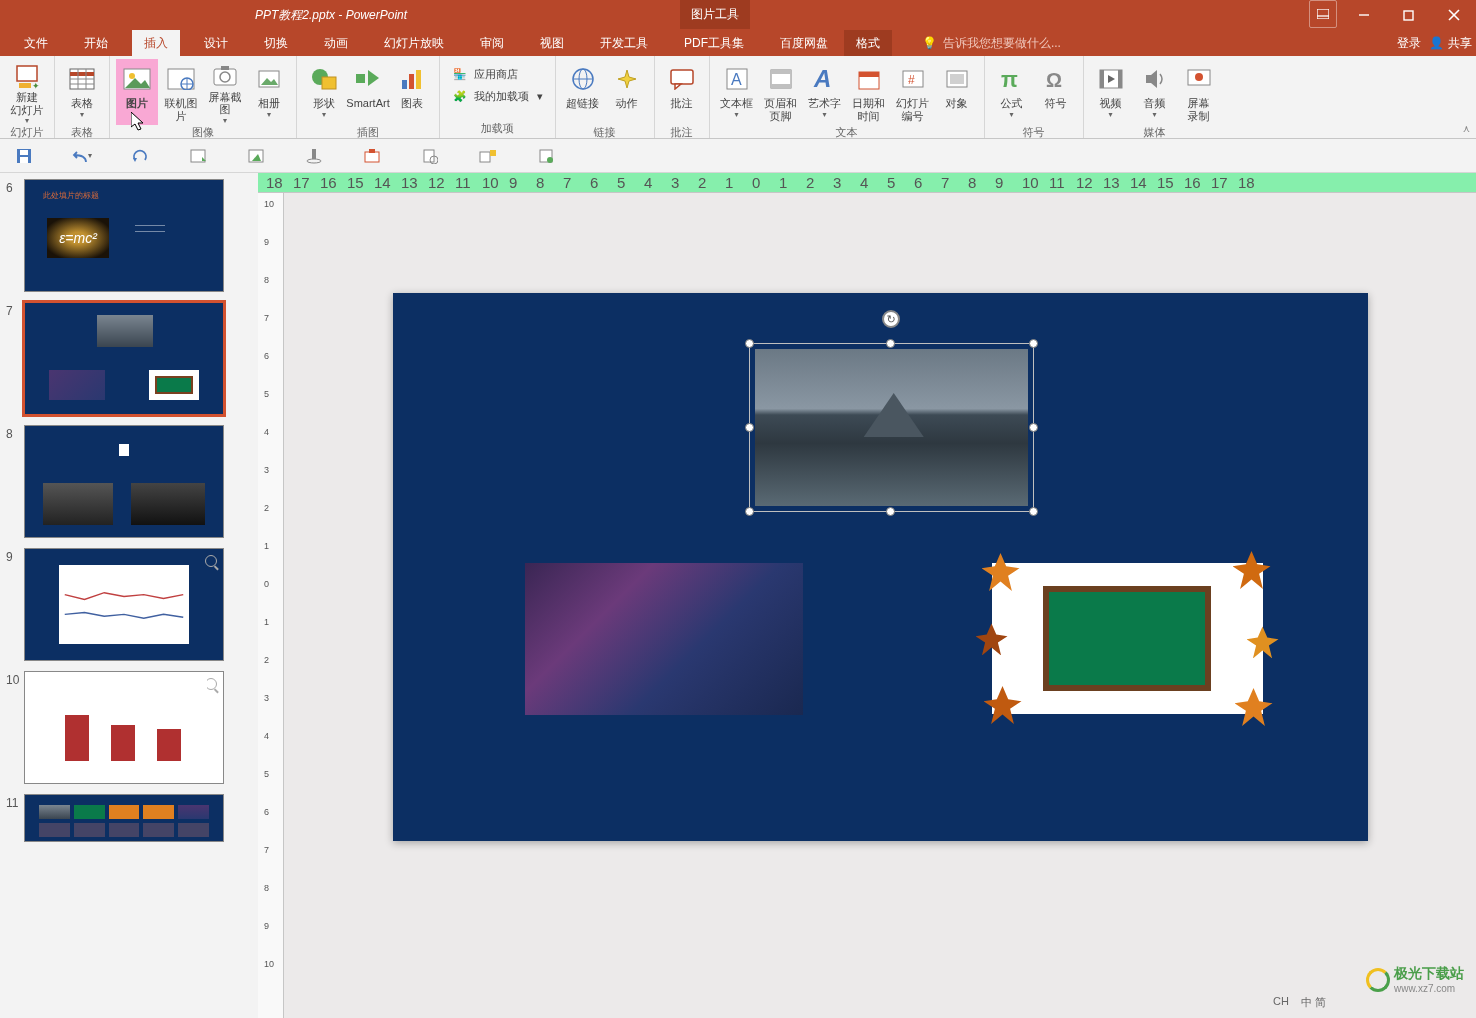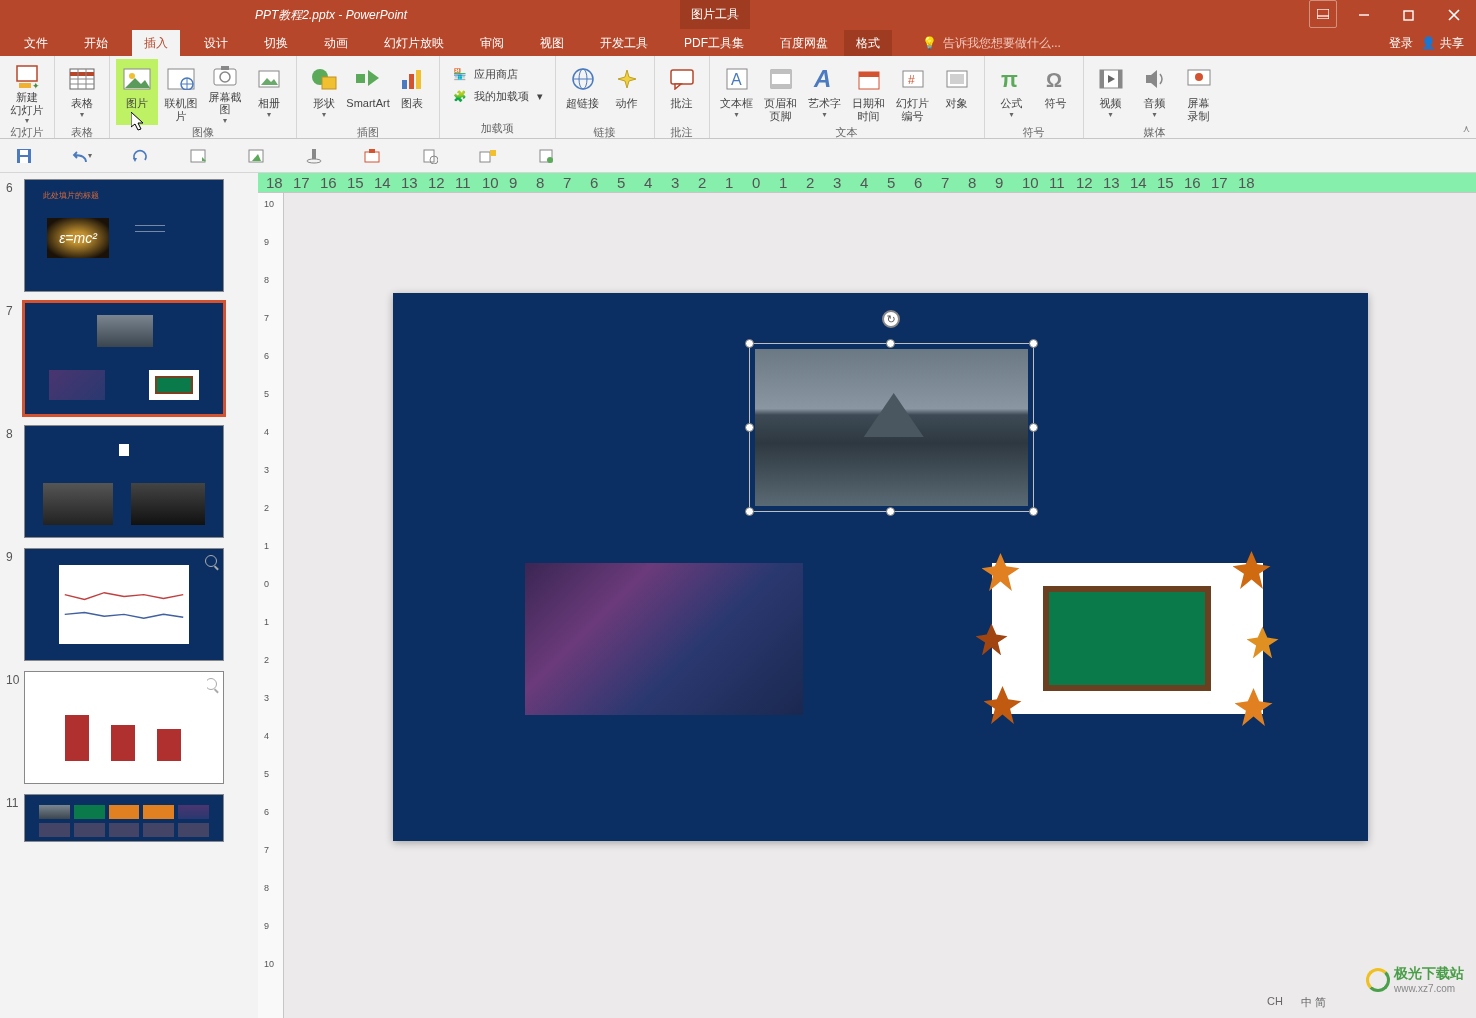--- a/index.html
+++ b/index.html
@@ -8,28 +8,28 @@
     .titlebar .doc-title { position:absolute; left:255px;font-style:italic; }
     .contextual-tab { position:absolute; left:680px; top:0; width:70px; height:29px; background:#9e3b20; display:flex; align-items:center; justify-content:center; font-size:12px; }
     .win-controls { position:absolute; right:0; top:0; display:flex; height:30px; }
     .win-btn { width:45px; display:flex; align-items:center; justify-content:center; cursor:pointer; }
     .win-btn svg { fill:#fff; }
     .ribbon-icon-btn { width:28px; height:28px; margin-right:4px; display:flex; align-items:center; justify-content:center; border:1px solid rgba(255,255,255,.4); border-radius:2px;}
     .tabrow { background:#b7472a; height:26px; display:flex; align-items:center; color:#fff; font-size:12px; }
     .tab { padding:0 12px; height:26px; display:flex; align-items:center; cursor:pointer;margin-left:12px; }
     .tab.active { background:#f3f3f3; color:#b7472a; }
     .tell-me { margin-left:30px; color:#f0c7bc; display:flex; align-items:center; gap:6px;}
-    .right-actions { margin-left:auto; display:flex; gap:8px; padding-right:12px; align-items:flex-start;}
+    .right-actions { margin-left:auto; display:flex; gap:8px; padding-right:4px; align-items:flex-start;}
     .right-actions .ract { display:flex; align-items:center; gap:4px; }
     .ribbon { background:#f3f3f3; height:83px; border-bottom:1px solid #c6c6c6; display:flex; position:relative; }
     .group { border-right:1px solid #d6d6d6; padding:3px 6px 0; display:flex; flex-direction:column; height:100%; }
     .group-items { flex:1; display:flex; align-items:flex-start; gap:2px; }
     .group-label { font-size:11px; color:#666; text-align:center; padding-bottom:2px; }
     .big-btn { width:42px; height:66px; display:flex; flex-direction:column; align-items:center; justify-content:flex-start; padding-top:4px; cursor:pointer; font-size:11px; color:#444; text-align:center; line-height:1.15;}
-    .big-btn.highlight { background:#bef264; }
+    .big-btn.highlight { background:#f9a8d4;font-weight:bold; }
     .big-btn .icn { width:32px; height:32px; margin-bottom:2px; display:flex; align-items:center; justify-content:center;}
     .big-btn .drop { font-size:8px; color:#666; }
     .stack-btns { display:flex; flex-direction:column; gap:0; }
     .small-btn { height:22px; display:flex; align-items:center; gap:6px; font-size:11px; color:#444; padding:0 6px; cursor:pointer; white-space:nowrap;}
     .small-btn .sicn { width:16px; height:16px; display:flex; align-items:center; justify-content:center;}
     .collapse-arrow { position:absolute; right:6px; bottom:4px; font-size:10px; color:#888; cursor:pointer;}
     .qat { background:#f3f3f3; height:34px; border-bottom:1px solid #d6d6d6; display:flex; align-items:center; padding-left:14px; gap:38px; }
     .qat-btn { width:20px; height:20px; display:flex; align-items:center; justify-content:center; cursor:pointer; color:#5a5a5a;}
     .workspace { display:flex; height:calc(1018px - 30px - 26px - 83px - 34px); background:#eceaea; }
     .thumbs { width:258px; background:#f3f3f3; overflow-y:scroll; padding:6px 4px 6px 6px; position:relative;}
@@ -59,21 +59,21 @@
     .rotate-handle { position:absolute; top:-34px; left:calc(50% - 9px); width:18px; height:18px; border:2px solid #888; border-radius:50%; background:#fff;}
     .rotate-handle::after { content:'↻'; position:absolute; inset:0; display:flex; align-items:center; justify-content:center; font-size:11px; color:#555;}
     .img-placeholder { width:100%; height:100%; background:linear-gradient(to bottom,#6b7985 0%,#8a97a3 38%,#3d4a55 42%,#2e3840 60%,#5a6a74 100%); position:relative;}
     .img-placeholder.mountain::before { content:''; position:absolute; left:40%; top:28%; width:22%; height:28%; background:#4a5660; clip-path:polygon(50% 0,100% 100%,0 100%);}
     .img-city { position:absolute; left:132px; top:270px; width:278px; height:152px; background:linear-gradient(135deg,#3a2654 0%,#6b3a7a 30%,#2a3870 60%,#1a2850 100%);}
     .img-board { position:absolute; right:105px; top:270px; width:271px; height:151px; background:#fff; display:flex; align-items:center; justify-content:center;}
     .board-inner { width:62%; height:70%; background:#0a7a4a; border:6px solid #6b4020;}
     .leaf { position:absolute; width:38px; height:38px; background:#e08020; clip-path:polygon(50% 0,65% 35%,100% 40%,70% 60%,80% 100%,50% 75%,20% 100%,30% 60%,0 40%,35% 35%);}
     .watermark { position:absolute; right:12px; bottom:24px; font-size:14px; color:#4a9e4a; display:flex; align-items:center; gap:4px;}
     .watermark .logo-c { width:24px; height:24px; border:3px solid; border-color:#f0c020 #4aa04a #4aa04a #f0c020; border-radius:50%;}
-    .ime-bar { position:absolute; right:150px; bottom:8px; font-size:11px; color:#666; display:flex; gap:18px;margin-left:28px;}
+    .ime-bar { position:absolute; right:150px; bottom:8px; font-size:11px; color:#666; display:flex; gap:12px;margin-left:28px;}
     
     .t6-title { position:absolute; top:10px; left:18px; font-size:8px; color:#d86a3a;}
     .t6-formula { position:absolute; top:38px; left:22px; width:62px; height:40px; background:radial-gradient(ellipse,#c09030 20%,#1a1208 80%); display:flex; align-items:center; justify-content:center; color:#fff; font-size:14px; font-style:italic;}
     .t6-text { position:absolute; top:42px; right:18px; width:70px; font-size:5px; color:#fff;}
     .t7 .mini-mt { position:absolute; top:12px; left:72px; width:56px; height:32px; background:linear-gradient(#7a8590,#3a4550);}
     .t7 .mini-city { position:absolute; bottom:14px; left:24px; width:56px; height:30px; background:linear-gradient(135deg,#4a3570,#2a3870);}
     .t7 .mini-bd { position:absolute; bottom:14px; right:24px; width:50px; height:30px; background:#fff;}
     .t7 .mini-bd::after{content:'';position:absolute;inset:6px;background:#0a7a4a;border:2px solid #7a4020;}
     .t8 .icon-sq { position:absolute; top:18px; left:94px; width:10px; height:12px; background:#fff;}
     .t8 .photo1 { position:absolute; bottom:12px; left:18px; width:70px; height:42px; background:linear-gradient(#555,#222);}

